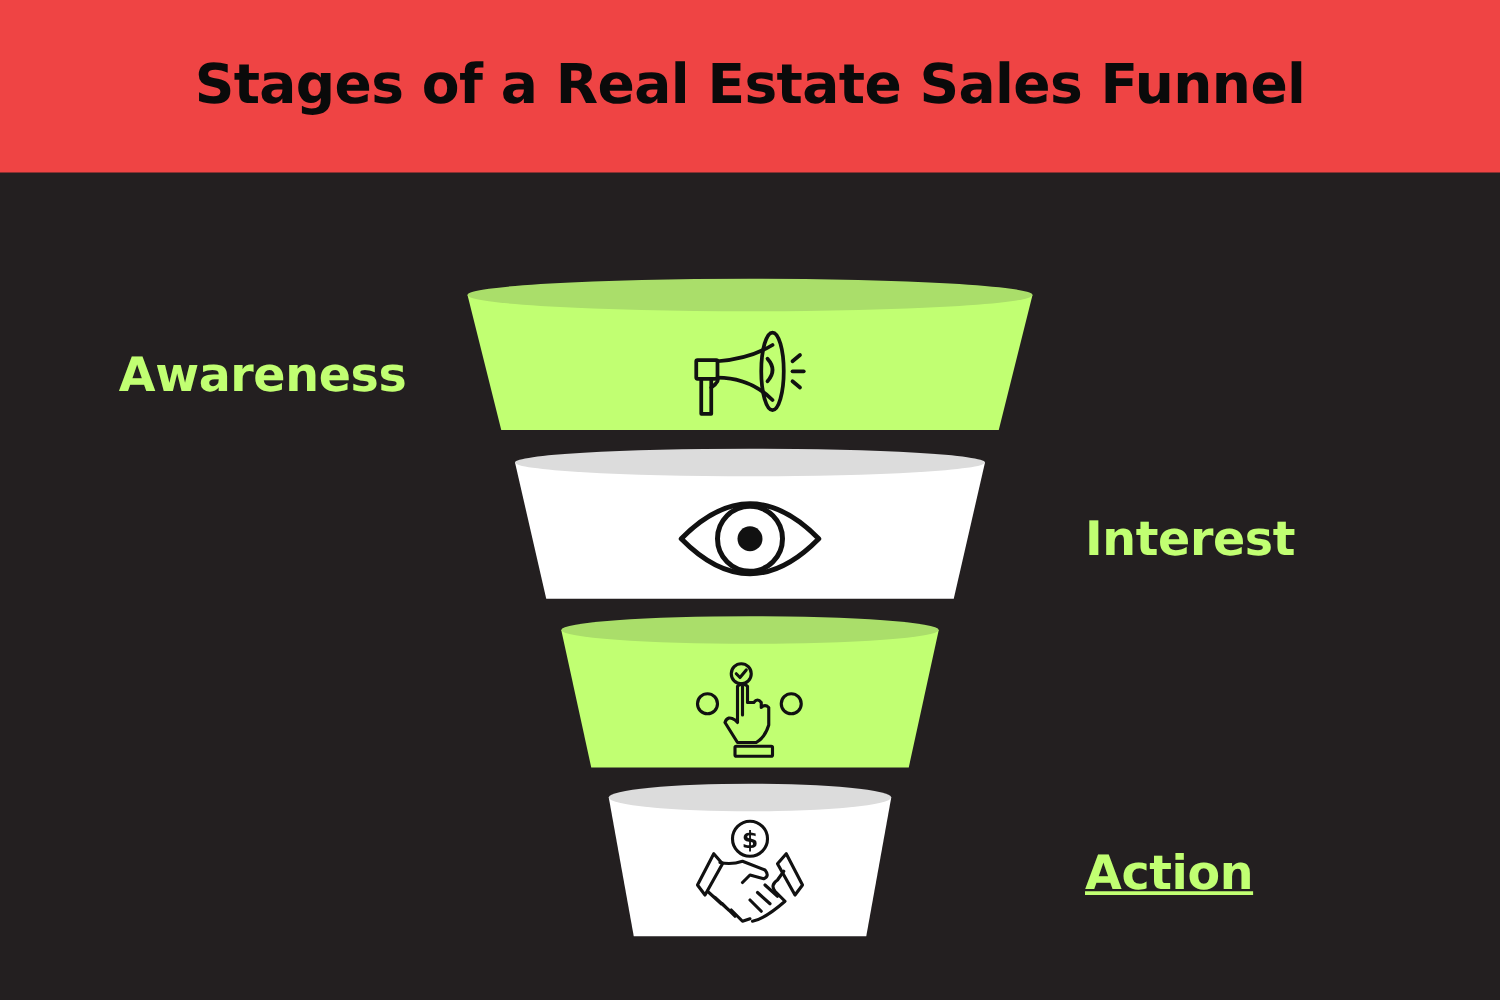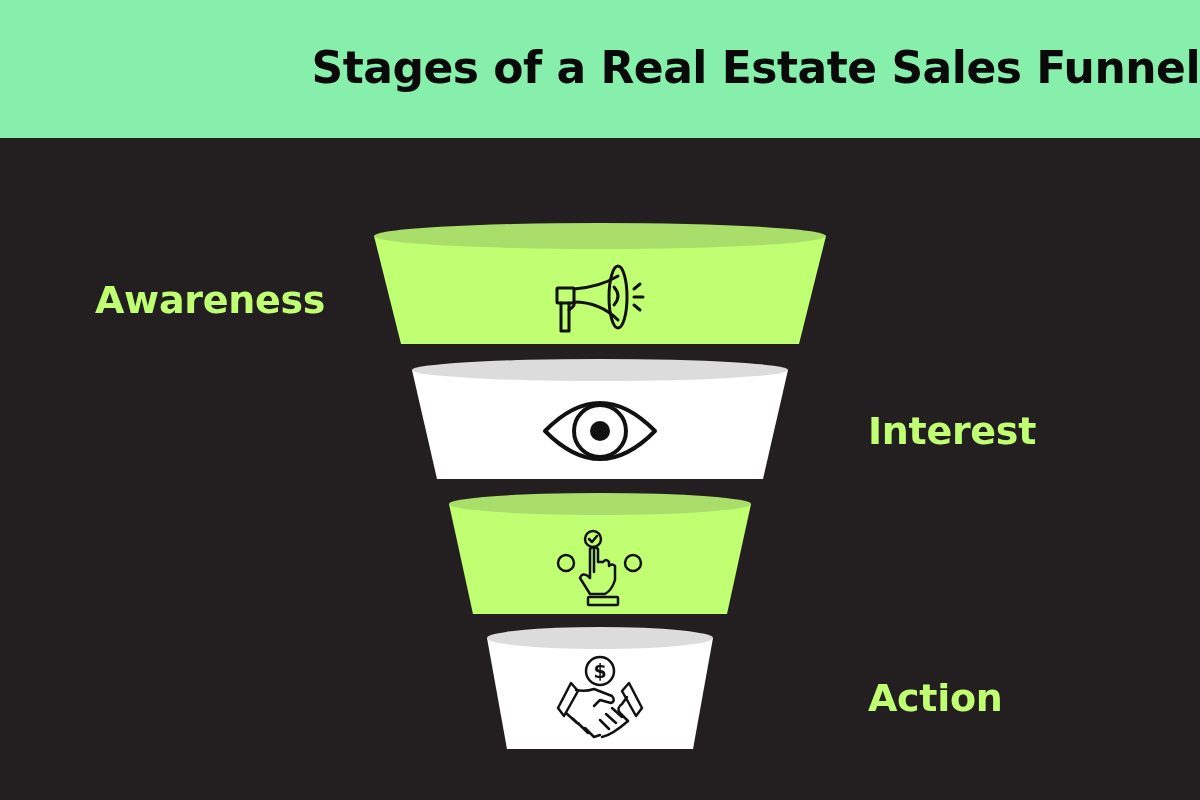--- a/index.html
+++ b/index.html
@@ -1,19 +1,19 @@
 <!DOCTYPE html>
 <html><head>
 <meta charset="utf-8">
 <style>
   * { margin:0; padding:0; box-sizing:border-box; }
   html, body { width:1200px; height:800px; overflow:hidden; background:#231f20; }
   body { font-family: "DejaVu Sans", "Liberation Sans", sans-serif; position:relative; }
-  .header { position:absolute; left:0; top:0; width:1200px; height:138px; background:#86efac;
-            display:flex; align-items:center; justify-content:flex-end; }
+  .header { position:absolute; left:0; top:0; width:1200px; height:138px; background:#ef4444;
+            display:flex; align-items:center; justify-content:center; }
   .title { font-weight:bold; font-size:44px; color:#0a0a0a; letter-spacing:-0.5px; margin-top:-4px; }
   .main { position:absolute; left:0; top:176px; width:1200px; height:624px; background:#231f20; }
   .funnel-svg { position:absolute; left:0; top:0; }
   .label { position:absolute; font-weight:bold; font-size:38px; color:#c1ff72; letter-spacing:-0.3px; }
 </style>
 </head>
 <body>
 
 <div class="header">
   <div class="title">Stages of a Real Estate Sales Funnel</div>
@@ -74,14 +74,14 @@
         <path d="M576 690 Q585 692 594 689 L612 696 Q616 701 611 703 L600 700 L594 706"></path>
         <path d="M566 713 L577 723 M572 718 L583 728 M578 723 L588 733 M585 728 L594 737 L600 735"></path>
         <path d="M627 697 L622 704 Q616 708 620 713 L628 721 Q612 735 602 737"></path>
         <path d="M612 708 L622 717 M606 714 L616 723 M600 720 L609 729"></path>
       </g>
     </g>
   </svg>
 
   <div class="label" style="left:868px; top:233px;">Interest</div>
   <div class="label" style="left:95px; top:102px;">Awareness</div>
-  <div class="label" style="left:868px; top:500px;">Action</div>
+  <div class="label" style="left:868px; top:500px;text-decoration:underline;">Action</div>
 </div>
 
 </body></html>

